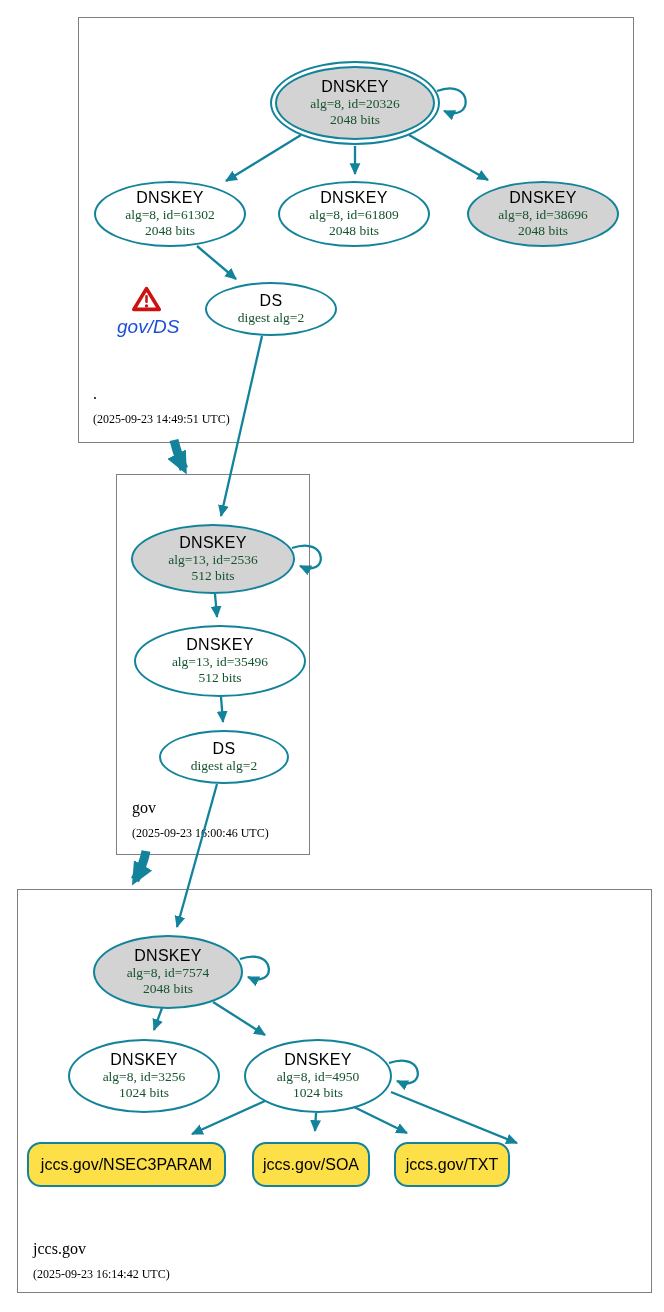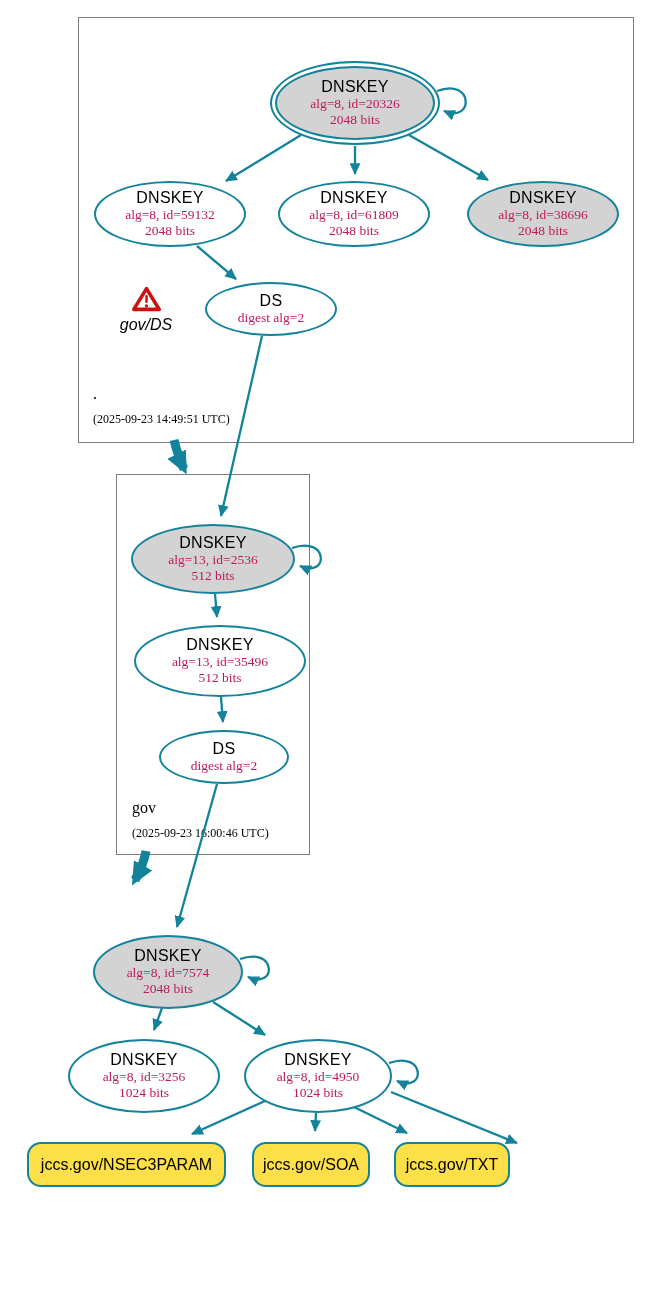--- a/index.html
+++ b/index.html
@@ -27,45 +27,49 @@
   .ellipse.gray{background:#d3d3d3;}
   .double-ellipse{
     position:absolute;box-sizing:border-box;border:2.3px solid #12839a;border-radius:50%;
     padding:3px;background:#ffffff;cursor:pointer;
   }
   .double-ellipse .inner{
     width:100%;height:100%;box-sizing:border-box;border:2.3px solid #12839a;border-radius:50%;
     background:#d3d3d3;display:flex;flex-direction:column;align-items:center;justify-content:center;text-align:center;
   }
   .node-title{font-size:16px;color:#000;line-height:1.15;letter-spacing:.3px;text-align:center;}
-  .node-detail{font-family:"Liberation Serif",serif;font-size:13.5px;color:#be185d;line-height:1.2;}
+  .node-detail{font-family:"Liberation Serif",serif;font-size:13.5px;color:#14532d;line-height:1.2;}
   .rrset{
     border:2.3px solid #12839a;border-radius:14px;background:#fde047;
   }
   .rrset-label{font-size:16px;color:#000;white-space:nowrap;}
   .warning{position:absolute;width:58px;text-align:center;cursor:pointer;}
   .warn-label{
-    font-size:16px;font-style:italic;color:#000000;margin-top:0;white-space:nowrap;
+    font-size:19px;font-style:italic;color:#1d4ed8;margin-top:0;white-space:nowrap;text-align:right;
   }
 </style>
 </head>
 <body>
 
 <div class="canvas">
 
   <div class="zone-box" style="left:78px;top:17px;width:556px;height:426px">
     <div class="zone-label" style="left:14px;top:367px">.</div>
     <div class="zone-ts" style="left:14px;top:394px">(2025-09-23 14:49:51 UTC)</div>
   </div>
 
   <div class="zone-box" style="left:116px;top:474px;width:194px;height:381px">
     <div class="zone-label" style="left:15px;top:324px">gov</div>
     <div class="zone-ts" style="left:15px;top:351px">(2025-09-23 16:00:46 UTC)</div>
   </div>
 
+  <div class="zone-box" style="left:17px;top:889px;width:635px;height:404px">
+    <div class="zone-label" style="left:15px;top:350px">jccs.gov</div>
+    <div class="zone-ts" style="left:15px;top:377px">(2025-09-23 16:14:42 UTC)</div>
+  </div>
 
   <svg class="edges" width="664" height="1312" viewBox="0 0 664 1312">
     <defs>
       <marker id="arr" viewBox="0 0 12 12" refX="10" refY="6" markerUnits="userSpaceOnUse" markerWidth="13" markerHeight="13" orient="auto">
         <path d="M0,1 L11,6 L0,11 Z" fill="#12839a"></path>
       </marker>
       <marker id="arrbig" viewBox="0 0 12 12" refX="8" refY="6" markerUnits="userSpaceOnUse" markerWidth="25" markerHeight="25" orient="auto">
         <path d="M0,1 L11,6 L0,11 Z" fill="#12839a"></path>
       </marker>
     </defs>
@@ -97,21 +101,21 @@
   <div class="double-ellipse" style="left:270px;top:61px;width:170px;height:84px">
     <div class="inner">
       <div class="node-title">DNSKEY</div>
       <div class="node-detail">alg=8, id=20326</div>
       <div class="node-detail">2048 bits</div>
     </div>
   </div>
 
   <div class="node ellipse" style="left:94px;top:181px;width:152px;height:66px">
     <div class="node-title">DNSKEY</div>
-    <div class="node-detail">alg=8, id=59132</div>
+    <div class="node-detail">alg=8, id=61302</div>
     <div class="node-detail">2048 bits</div>
   </div>
 
   <div class="node ellipse" style="left:278px;top:181px;width:152px;height:66px">
     <div class="node-title">DNSKEY</div>
     <div class="node-detail">alg=8, id=61809</div>
     <div class="node-detail">2048 bits</div>
   </div>
 
   <div class="node ellipse gray" style="left:467px;top:181px;width:152px;height:66px">

